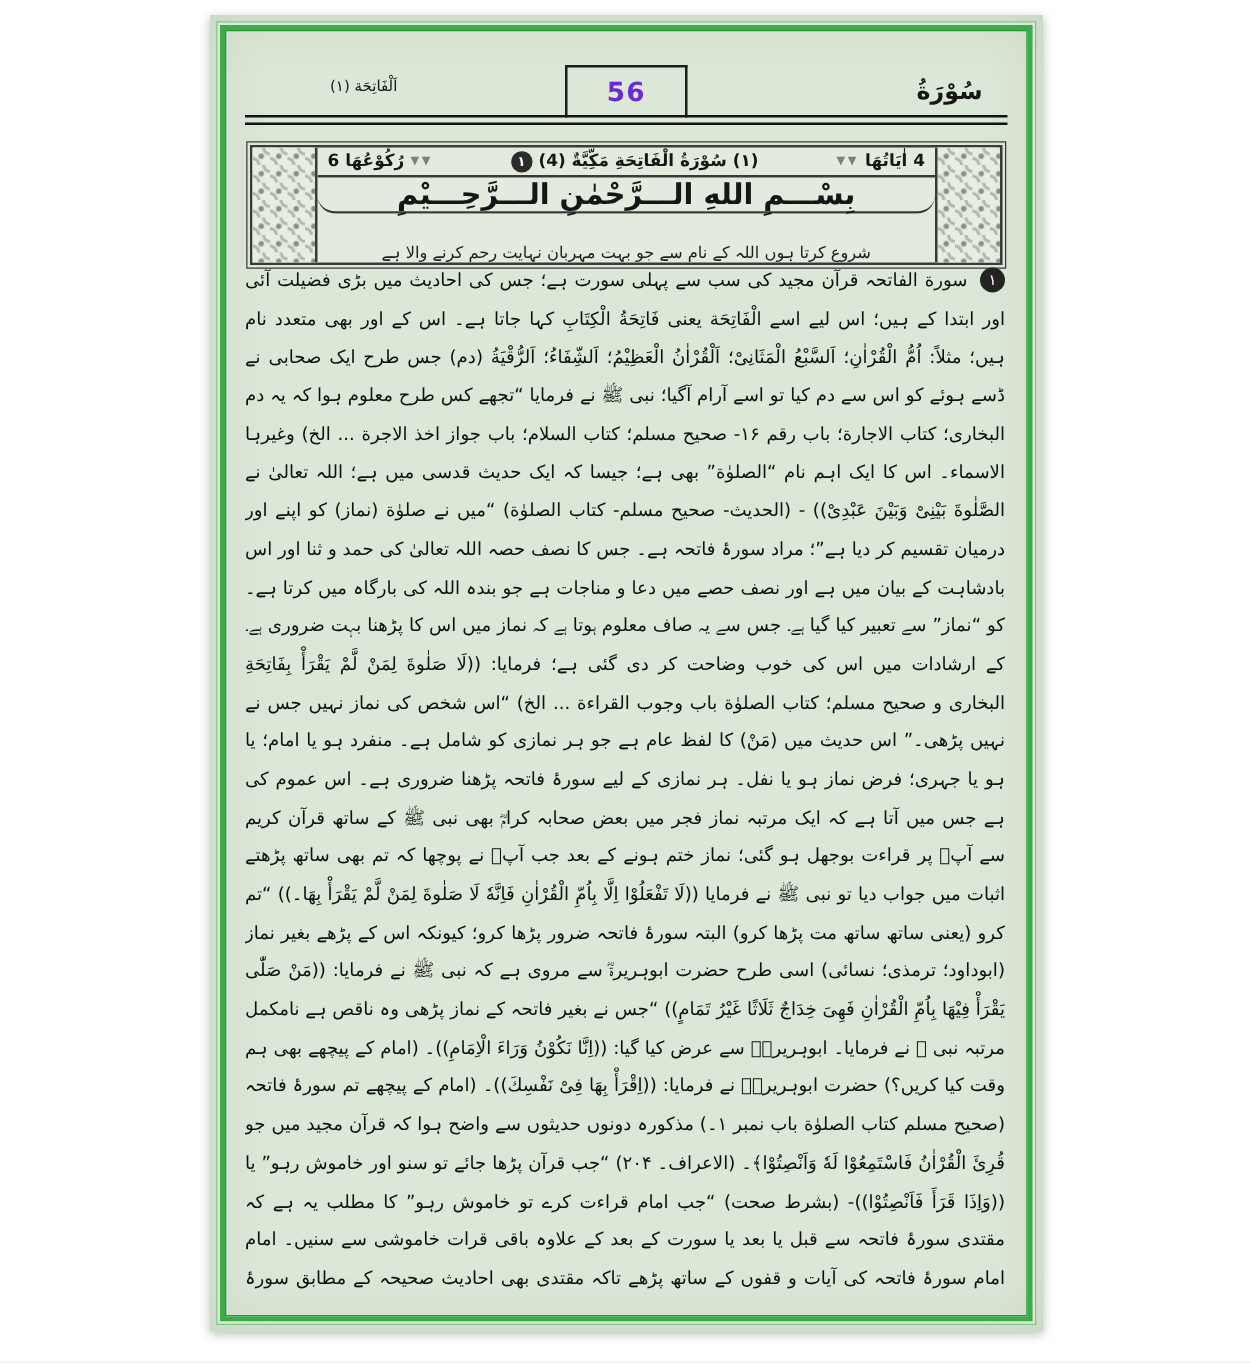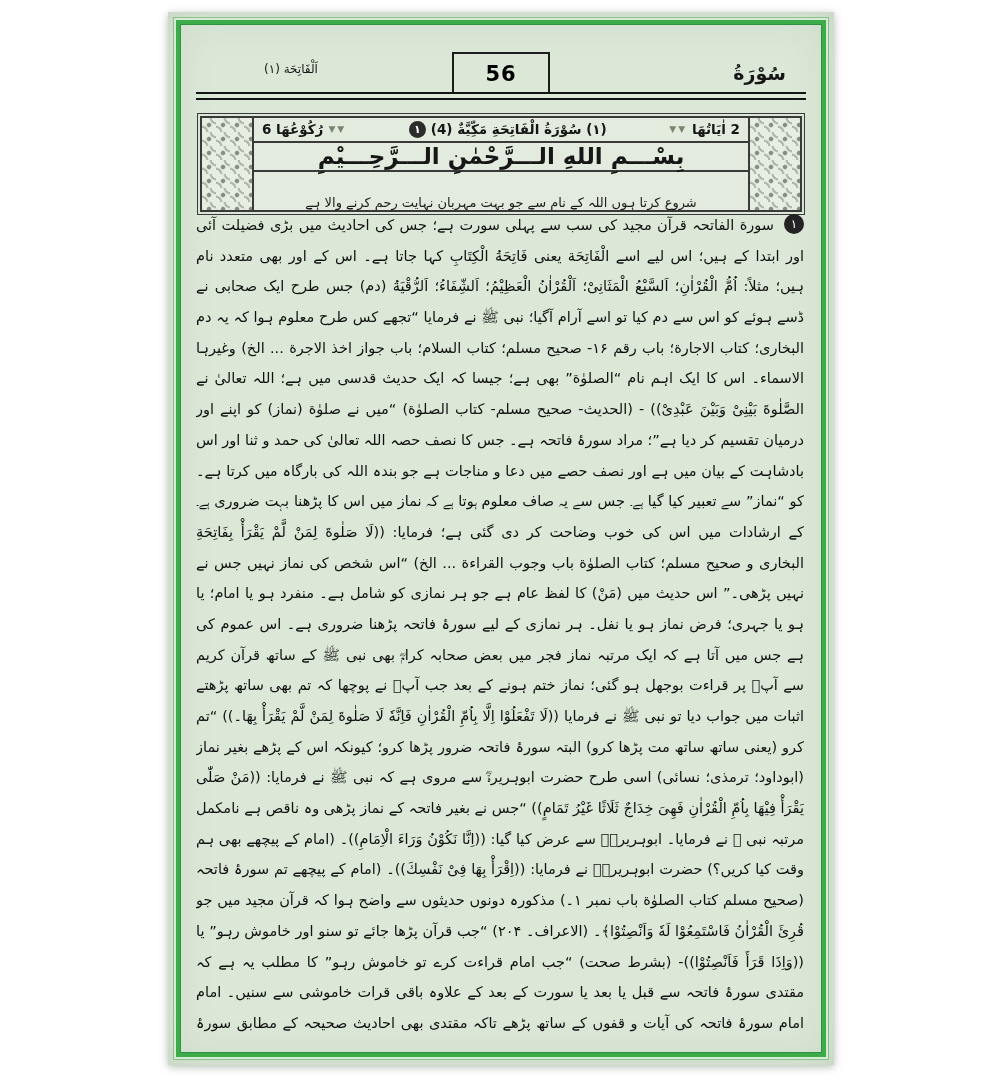--- a/index.html
+++ b/index.html
@@ -20,21 +20,21 @@
   }
   .inner{position:absolute;inset:12px 14px;}
 
   
   .page-head{position:absolute;top:36px;left:28px;right:28px;height:34px;direction:rtl;}
   .head-right{position:absolute;right:6px;top:2px;font-size:19px;font-weight:bold;text-align:center;}
   .head-left{position:absolute;left:6px;top:2px;font-size:12px;font-weight:normal;margin-left:48px;}
   .pageno-box{
     position:absolute;left:50%;transform:translateX(-50%);top:28px;width:94px;height:40px;
     border:2px solid #1d1d1d;border-bottom:none;display:flex;align-items:center;justify-content:center;
-    font-size:21px;font-weight:bold;letter-spacing:1px;color:#000000;
+    font-size:21px;font-weight:bold;letter-spacing:1px;color:#6d28d9;
   }
   .dbl-rule{
     position:absolute;top:68px;left:14px;right:14px;height:4px;
     border-top:2px solid #141414;border-bottom:2px solid #141414;
   }
 
   
   .surah-frame{
     position:absolute;top:92px;left:18px;right:18px;height:92px;
     border:2px solid #3a3a3a;outline:1px solid #3a3a3a;outline-offset:2px;
@@ -57,21 +57,21 @@
     justify-content:space-between;padding:0 8px;font-size:13.5px;font-weight:bold;direction:rtl;
   }
   .surah-row1 .grp{display:flex;align-items:center;gap:5px;white-space:nowrap;}
   .pendant{color:#76866f;font-size:9px;letter-spacing:2px;}
   .circle-badge{
     display:inline-flex;width:17px;height:17px;border-radius:50%;background:#2c2c2c;color:#fff;
     font-size:11px;align-items:center;justify-content:center;flex:0 0 auto;
   }
   .surah-row2{
     height:36px;border-bottom:2px solid #3a3a3a;display:flex;align-items:center;justify-content:center;
-    font-size:23px;font-weight:bold;direction:rtl;letter-spacing:.5px;
+    font-size:23px;font-weight:bold;direction:rtl;letter-spacing:.5px;border-radius:15px;
   }
   .surah-row3{
     flex:1;display:flex;align-items:center;justify-content:center;
     font-size:13px;direction:rtl;color:#1c1c1c;margin-top:23px;
   }
 
   
   .body-text{
     position:absolute;top:186px;left:14px;right:16px;bottom:18px;
     direction:rtl;font-size:14.5px;color:#101010;
@@ -99,21 +99,21 @@
       <span class="head-left">اَلْفَاتِحَة (۱)</span>
     </div>
     <div class="pageno-box">56</div>
     <div class="dbl-rule"></div>
 
     <div class="surah-frame">
       <div class="orn right"></div>
       <div class="surah-center">
         <div class="surah-row1">
           <span class="grp">
-            <span>2 اٰیَاتُهَا</span>
+            <span>4 اٰیَاتُهَا</span>
             <span class="pendant">▼▼</span>
           </span>
           <span class="grp">
             <span>(۱) سُوْرَةُ الْفَاتِحَةِ مَکِّیَّةٌ (4)</span>
             <span class="circle-badge">۱</span>
           </span>
           <span class="grp">
             <span class="pendant">▼▼</span>
             <span>رُکُوْعُهَا 6</span>
           </span>

